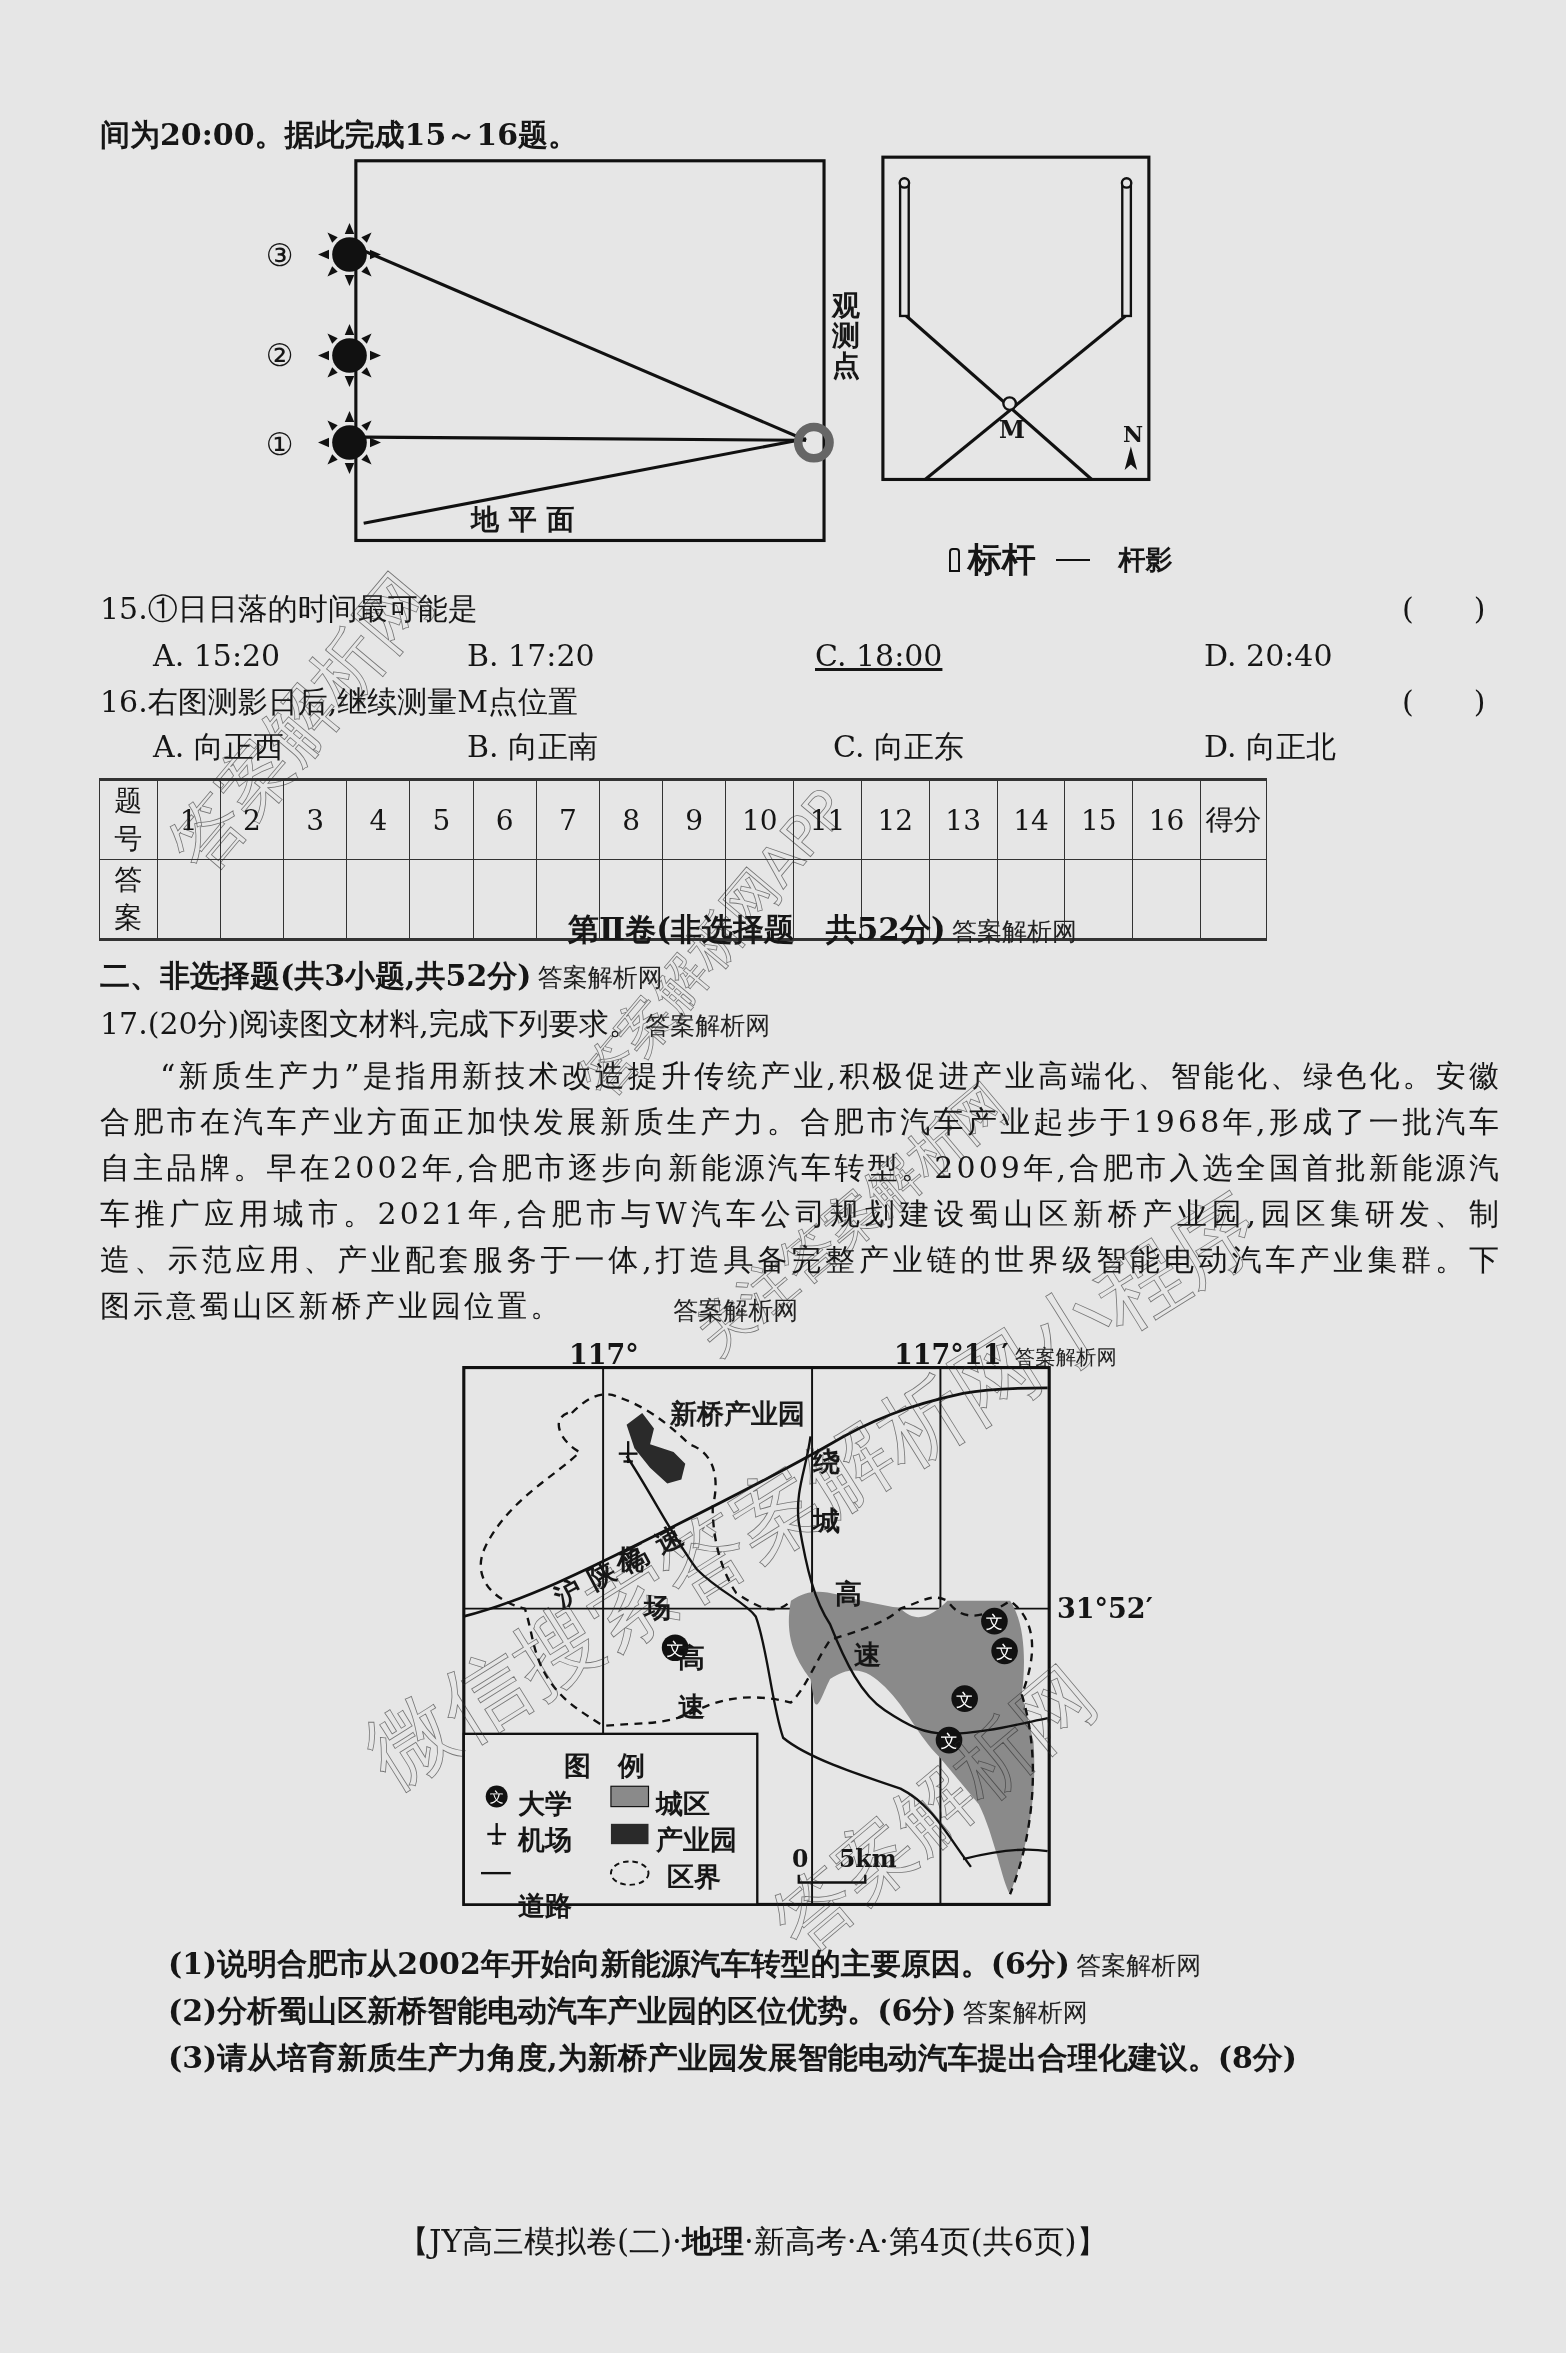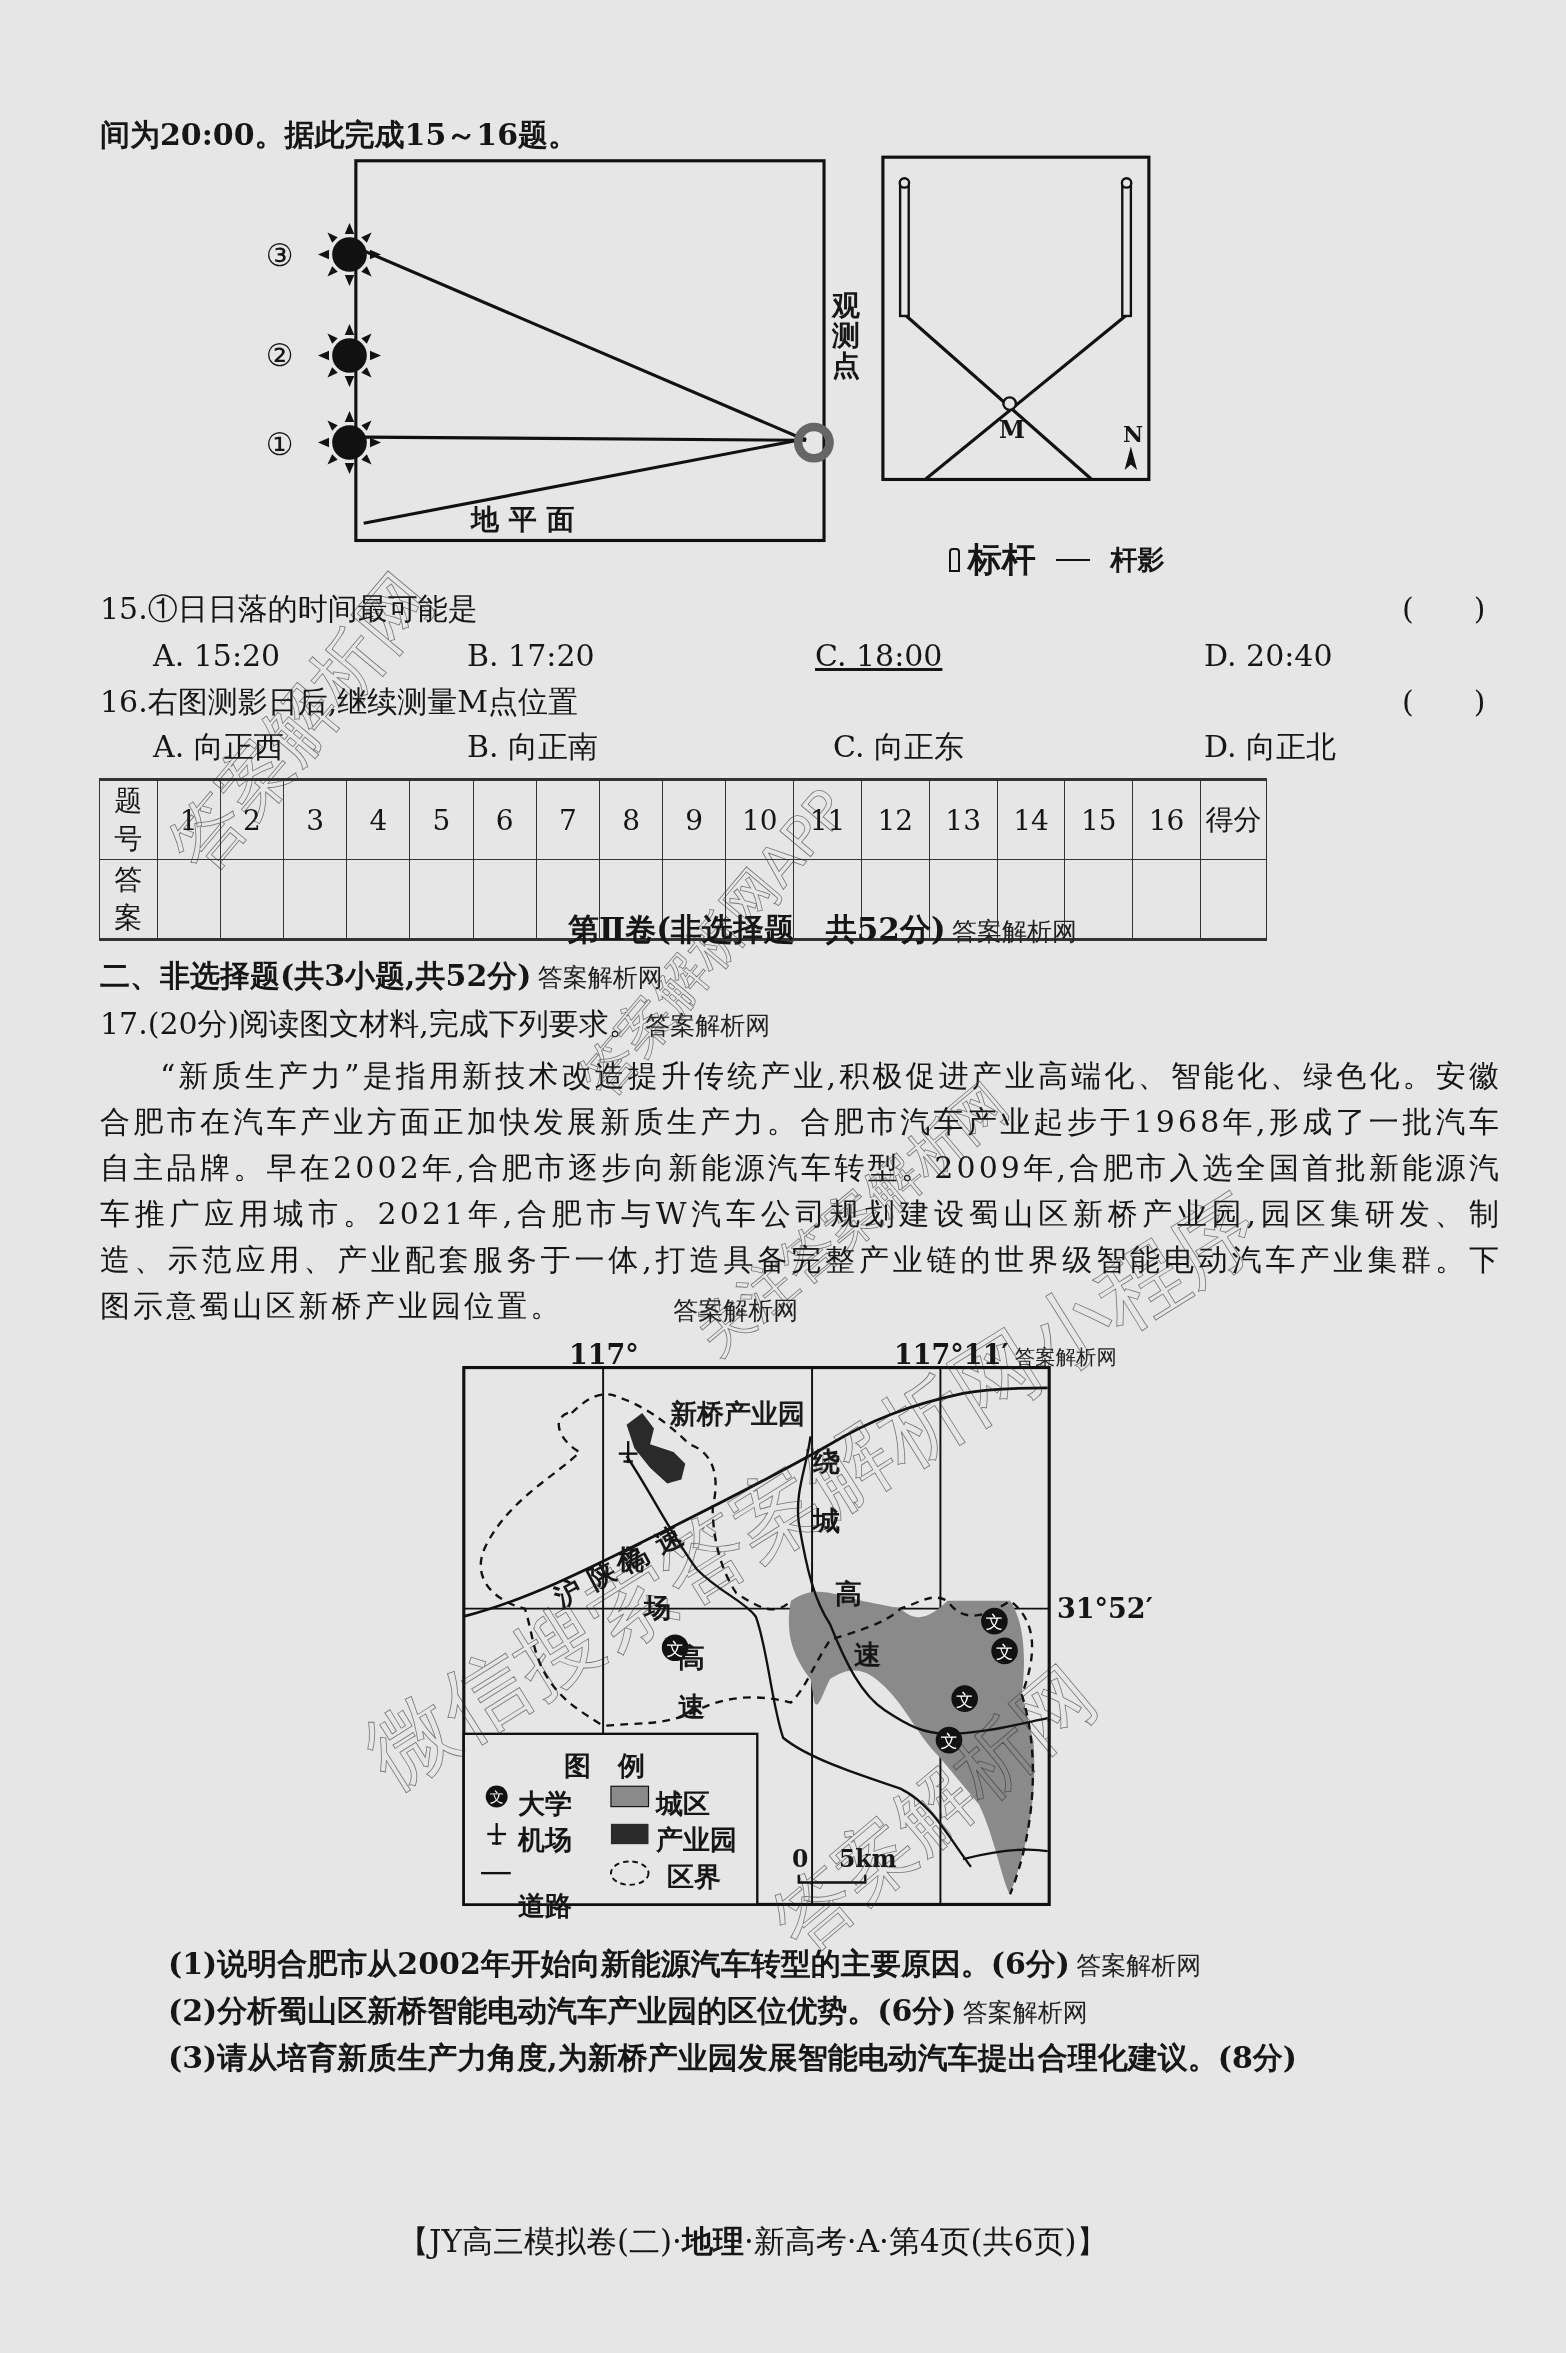--- a/index.html
+++ b/index.html
@@ -112,21 +112,21 @@
     <circle cx="190" cy="320" r="8" fill="#e6e6e6" stroke="#111" stroke-width="3"></circle>
 
     <polygon points="345,375 337,405 345,398 353,405" fill="#111"></polygon>
   </svg>
   <div class="abs txt bold" style="left:138px; top:258px; font-size:23.5px;">M</div>
   <div class="abs txt bold" style="left:262px; top:262px; font-size:22px;">N</div>
   <div class="abs" style="left:88px; top:388px; display:flex; align-items:center; gap:7.8px;">
     <span style="display:inline-block; width:7px; height:20.4px; border:2.3px solid #111; border-radius:3.9px 3.9px 0 0;"></span>
     <span class="txt bold" style="font-size:34px;font-family:Liberation Serif, serif;">标杆</span>
     <span style="display:inline-block; width:34px; height:2.3px; background:#111; margin:0 12.5px;"></span>
-    <span class="txt bold" style="font-size:27px;">杆影</span>
+    <span class="txt bold" style="font-size:27px;margin-left:8px;">杆影</span>
   </div>
 </div>
 
 <div class="abs txt" style="left:100px; top:590px;">
   <span>15.</span><span>①日日落的时间最可能是</span>
 </div>
 <div class="abs txt paren" style="left:1402px; top:590px;">(　　)</div>
 <div class="abs txt" style="left:153px; top:637px;">A. 15:20</div>
 <div class="abs txt" style="left:467px; top:637px;">B. 17:20</div>
 <div class="abs txt" style="left:815px; top:637px;text-decoration:underline;">C. 18:00</div>

